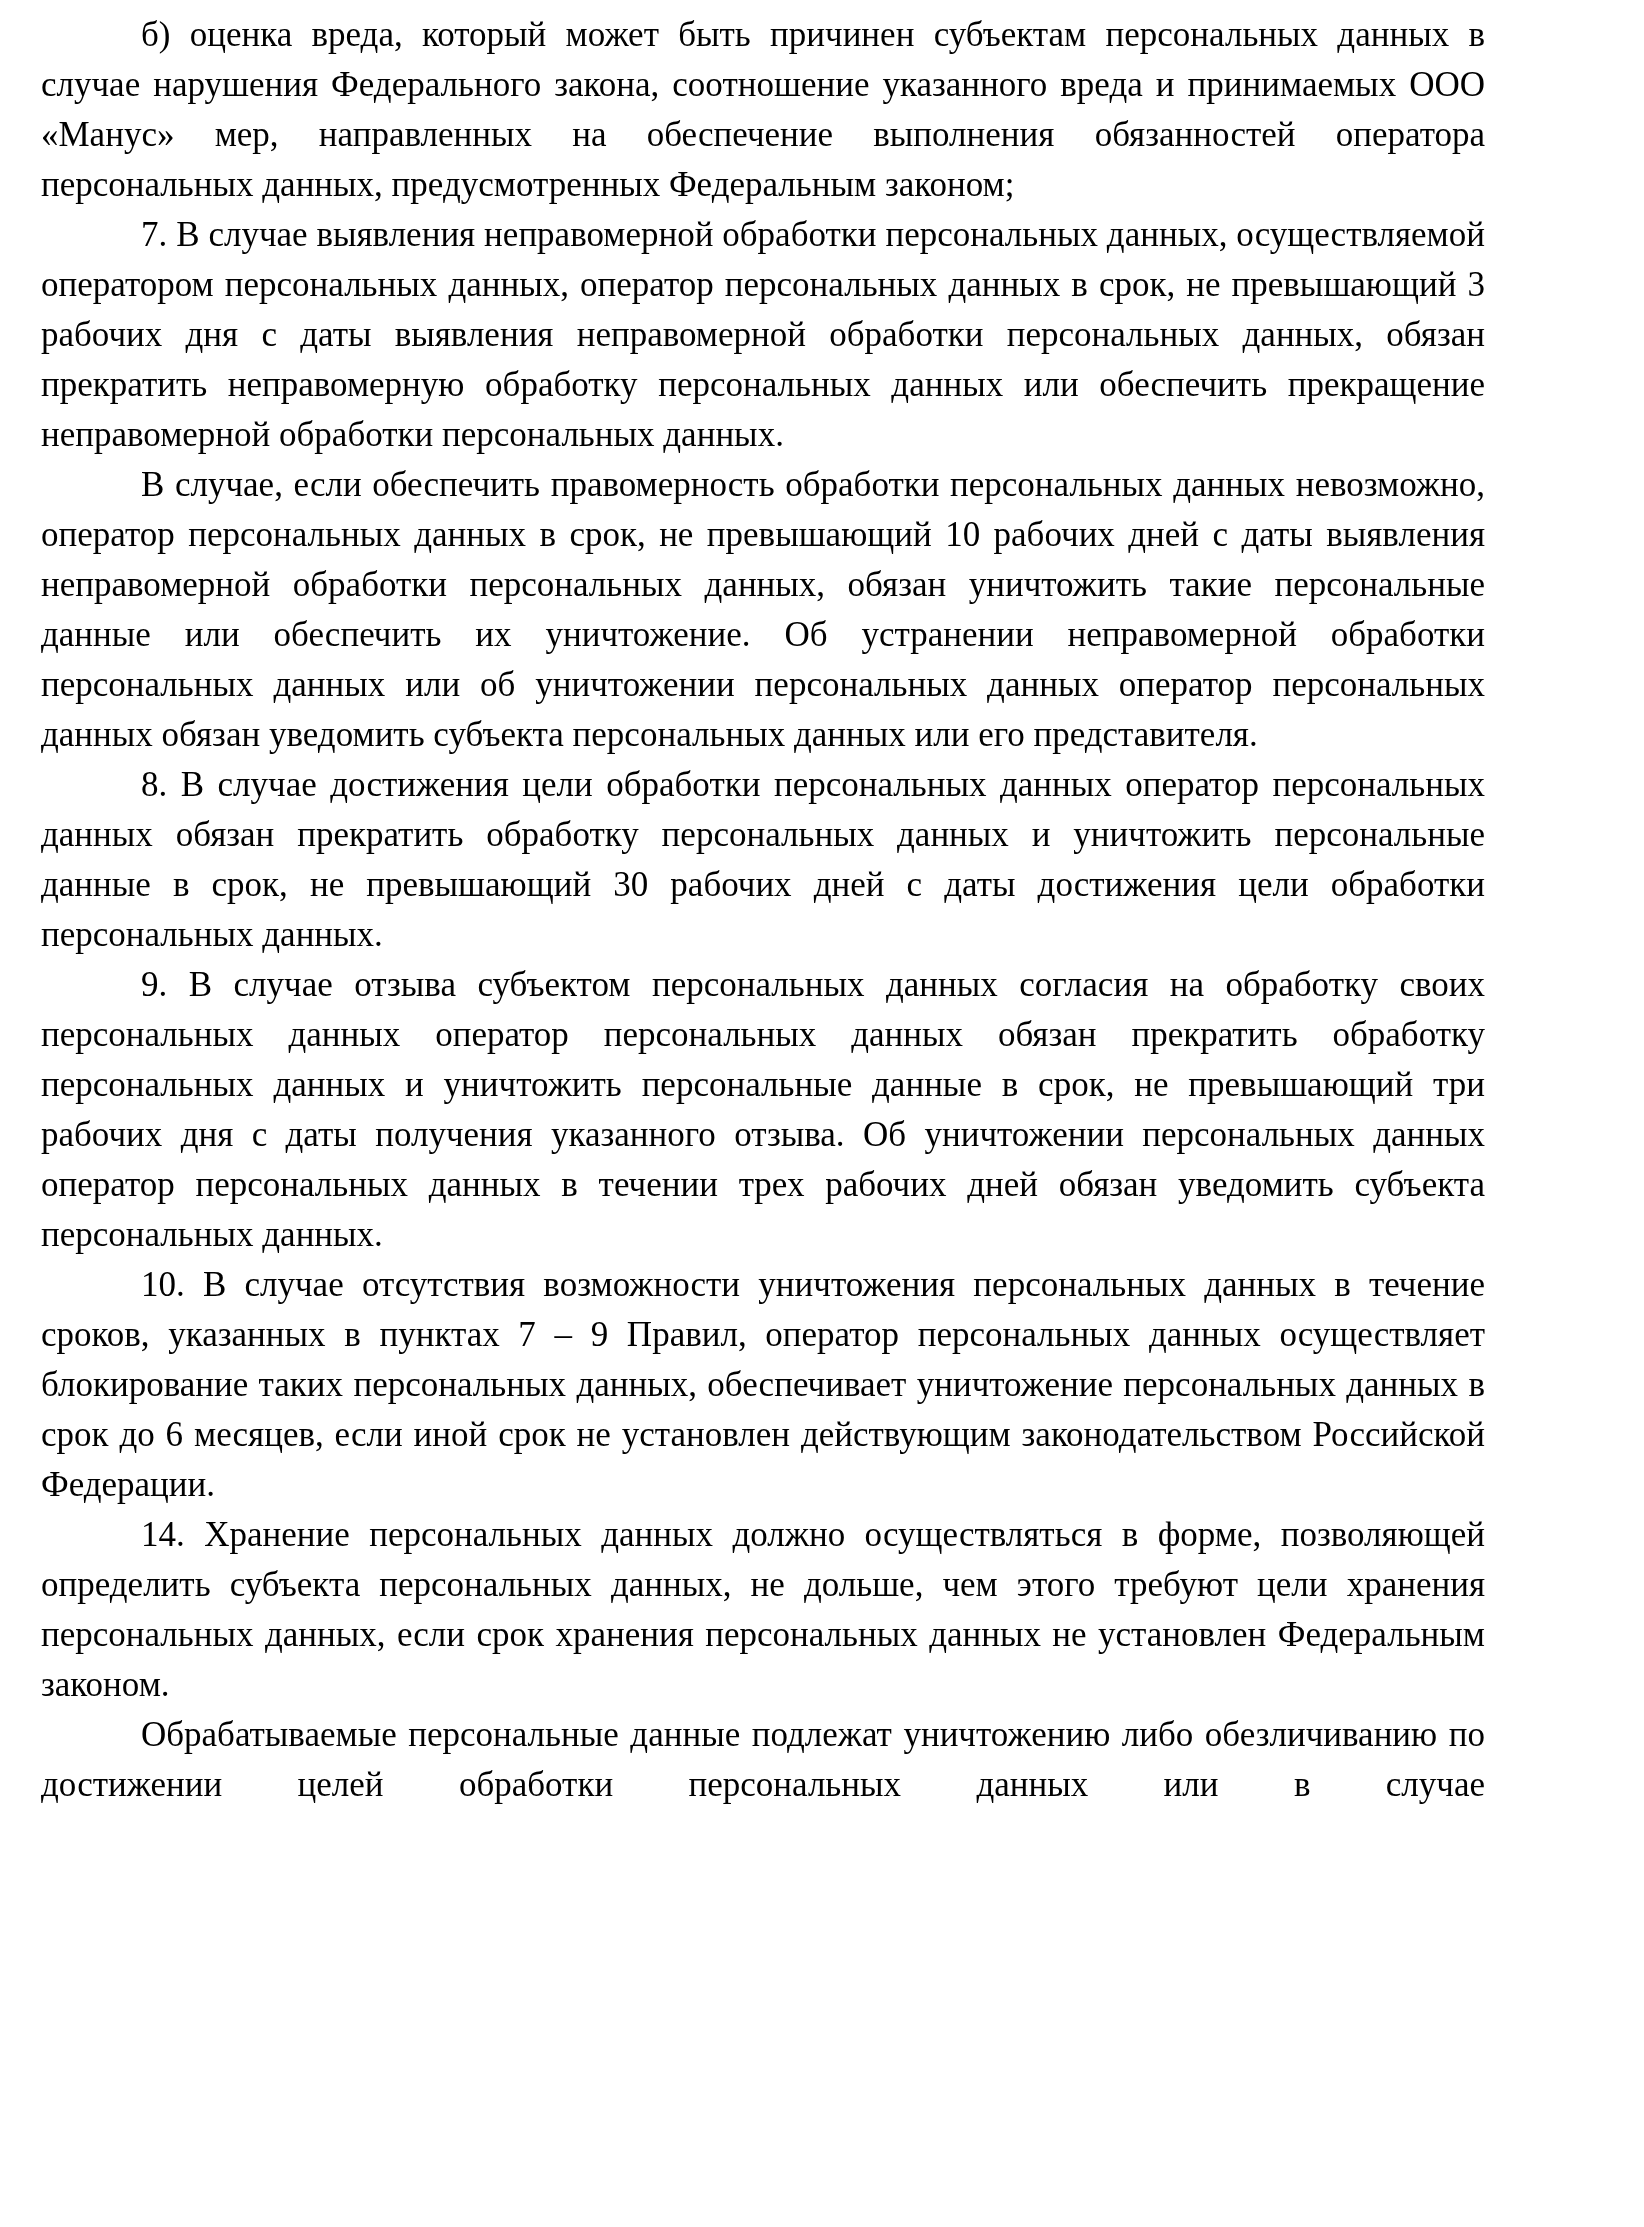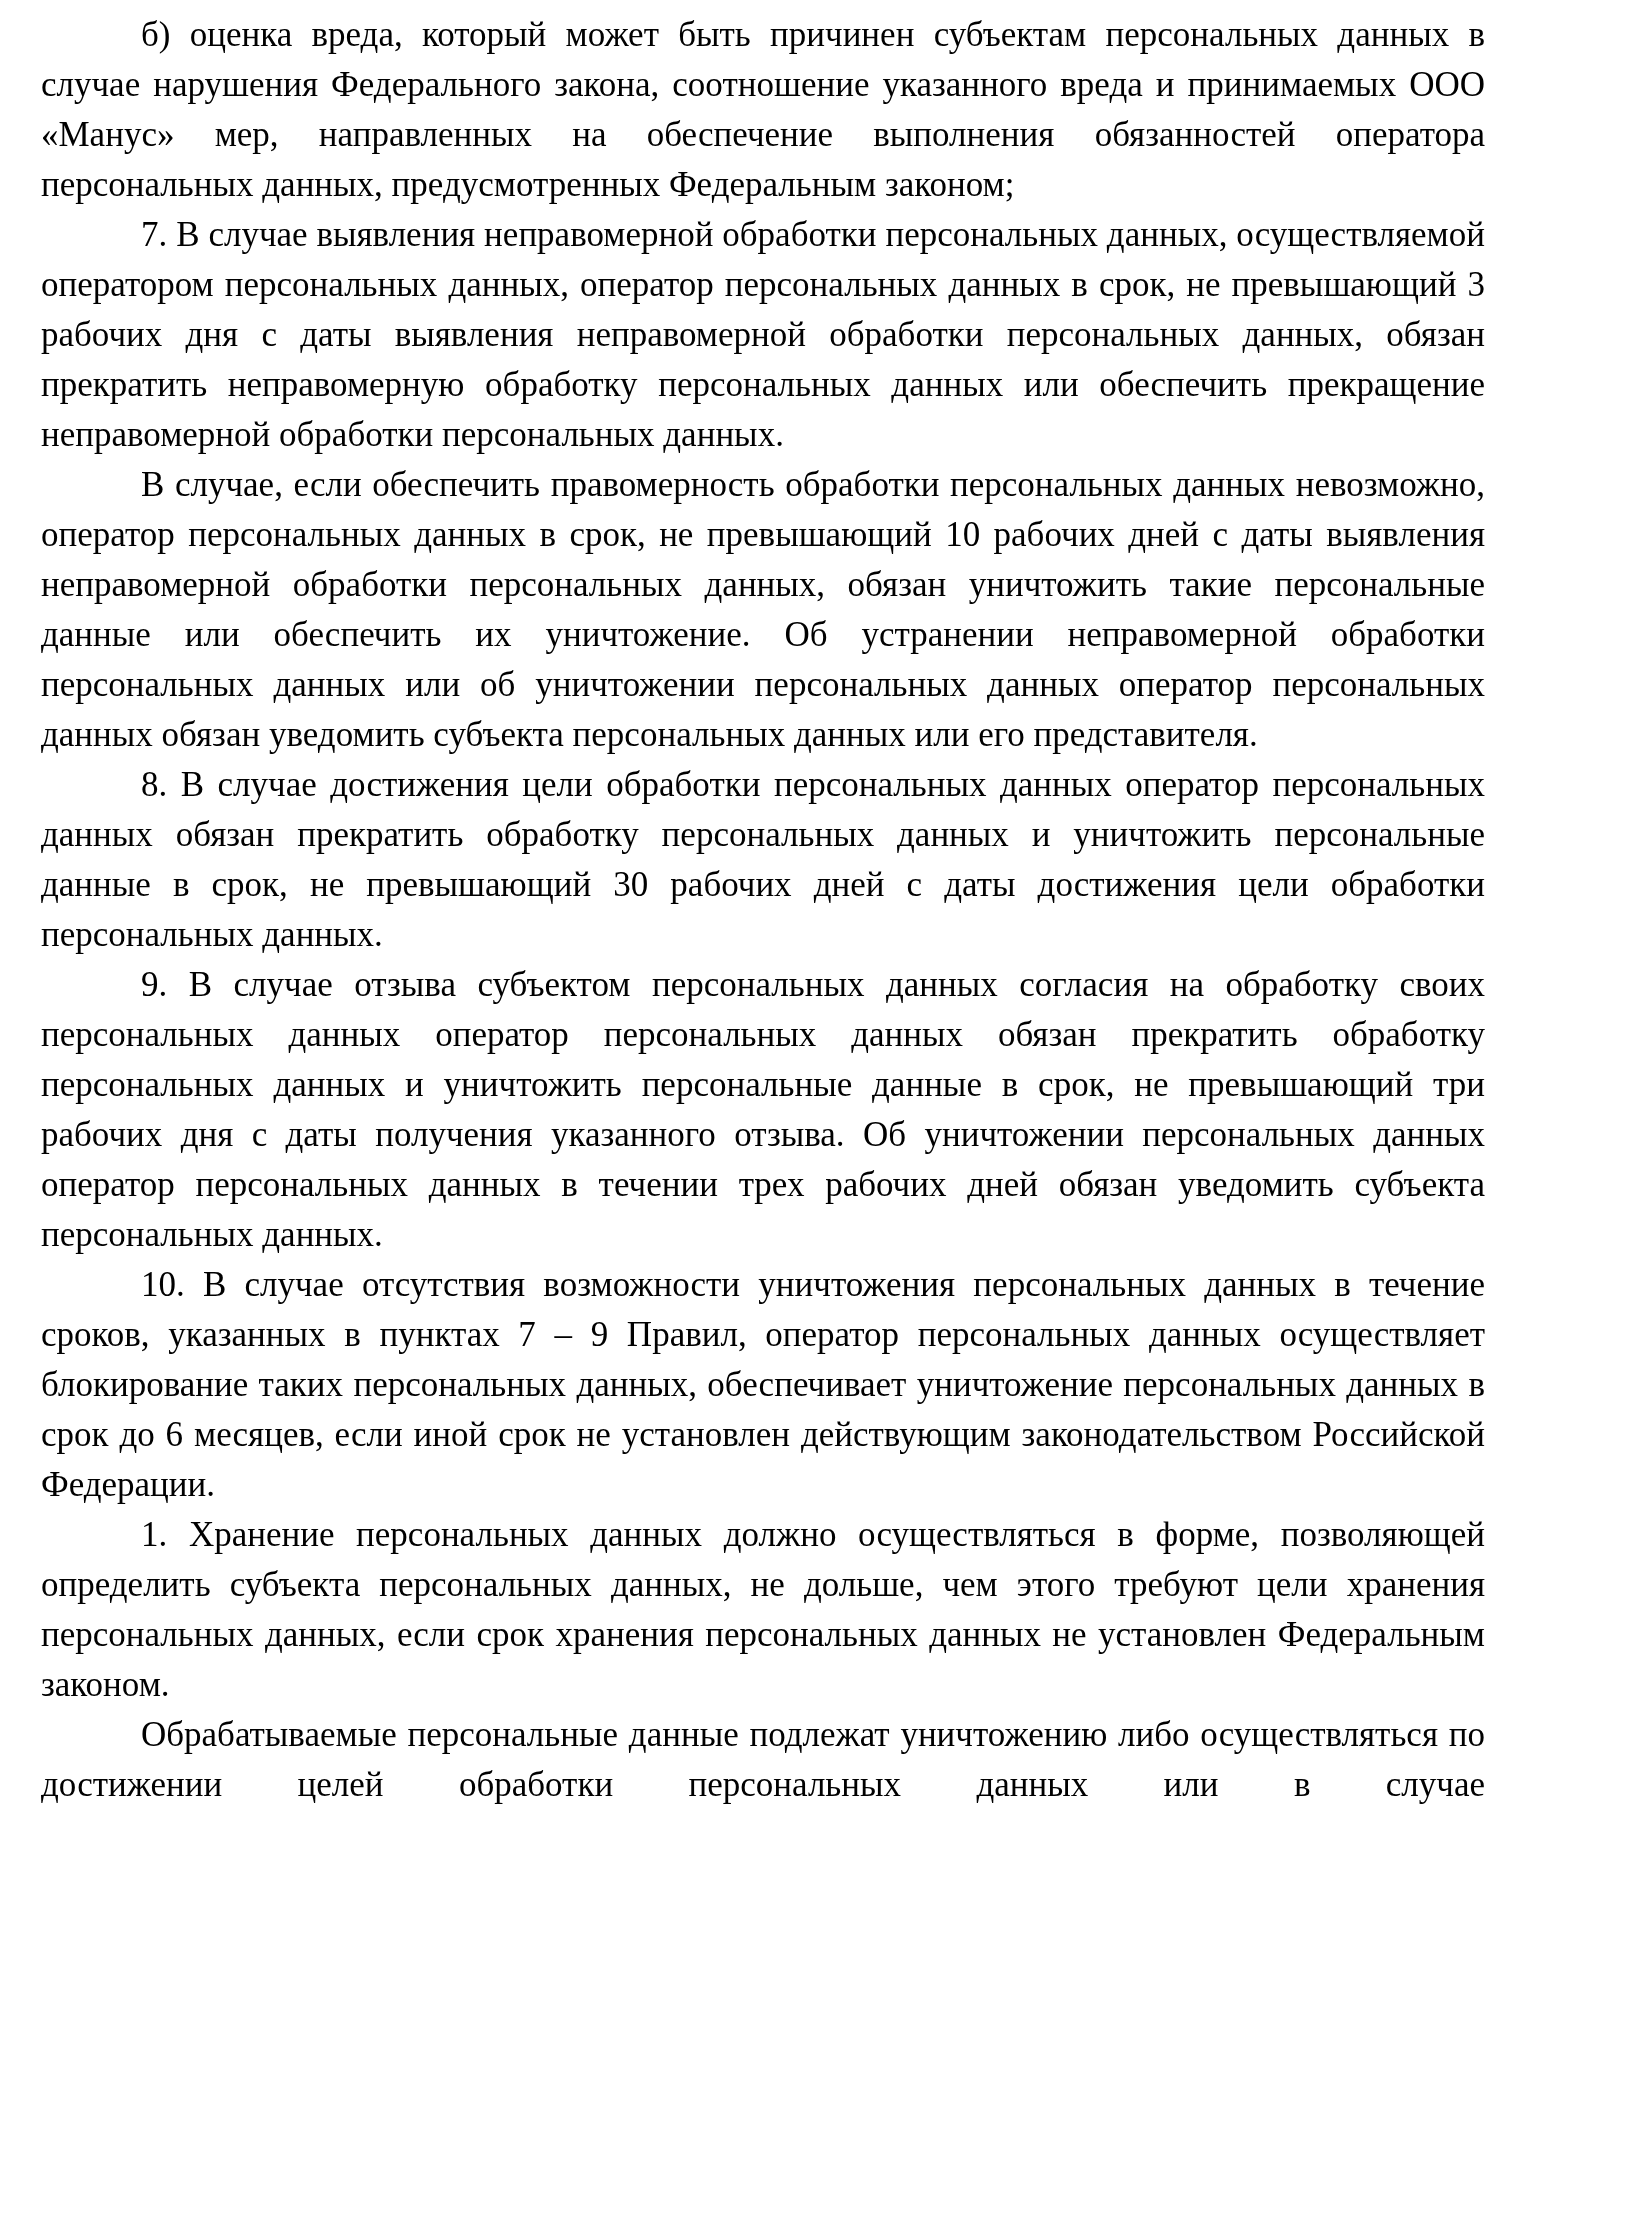--- a/index.html
+++ b/index.html
@@ -50,19 +50,19 @@
     <p class="para">7. В случае выявления неправомерной обработки персональных данных, осуществляемой оператором персональных данных, оператор персональных данных в срок, не превышающий 3 рабочих дня с даты выявления неправомерной обработки персональных данных, обязан прекратить неправомерную обработку персональных данных или обеспечить прекращение неправомерной обработки персональных данных.</p>
 
     <p class="para">В случае, если обеспечить правомерность обработки персональных данных невозможно, оператор персональных данных в срок, не превышающий 10 рабочих дней с даты выявления неправомерной обработки персональных данных, обязан уничтожить такие персональные данные или обеспечить их уничтожение. Об устранении неправомерной обработки персональных данных или об уничтожении персональных данных оператор персональных данных обязан уведомить субъекта персональных данных или его представителя.</p>
 
     <p class="para">8. В случае достижения цели обработки персональных данных оператор персональных данных обязан прекратить обработку персональных данных и уничтожить персональные данные в срок, не превышающий 30 рабочих дней с даты достижения цели обработки персональных данных.</p>
 
     <p class="para">9. В случае отзыва субъектом персональных данных согласия на обработку своих персональных данных оператор персональных данных обязан прекратить обработку персональных данных и уничтожить персональные данные в срок, не превышающий три рабочих дня с даты получения указанного отзыва. Об уничтожении персональных данных оператор персональных данных в течении трех рабочих дней обязан уведомить субъекта персональных данных.</p>
 
     <p class="para">10. В случае отсутствия возможности уничтожения персональных данных в течение сроков, указанных в пунктах 7 – 9 Правил, оператор персональных данных осуществляет блокирование таких персональных данных, обеспечивает уничтожение персональных данных в срок до 6 месяцев, если иной срок не установлен действующим законодательством Российской Федерации.</p>
 
-    <p class="para">1. Хранение персональных данных должно осуществляться в форме, позволяющей определить субъекта персональных данных, не дольше, чем этого требуют цели хранения персональных данных, если срок хранения персональных данных не установлен Федеральным законом.</p>
+    <p class="para">14. Хранение персональных данных должно осуществляться в форме, позволяющей определить субъекта персональных данных, не дольше, чем этого требуют цели хранения персональных данных, если срок хранения персональных данных не установлен Федеральным законом.</p>
 
-    <p class="para last-full">Обрабатываемые персональные данные подлежат уничтожению либо осуществляться по достижении целей обработки персональных данных или в случае</p>
+    <p class="para last-full">Обрабатываемые персональные данные подлежат уничтожению либо обезличиванию по достижении целей обработки персональных данных или в случае</p>
 
   </div>
 </div>
 
 
 </body></html>

